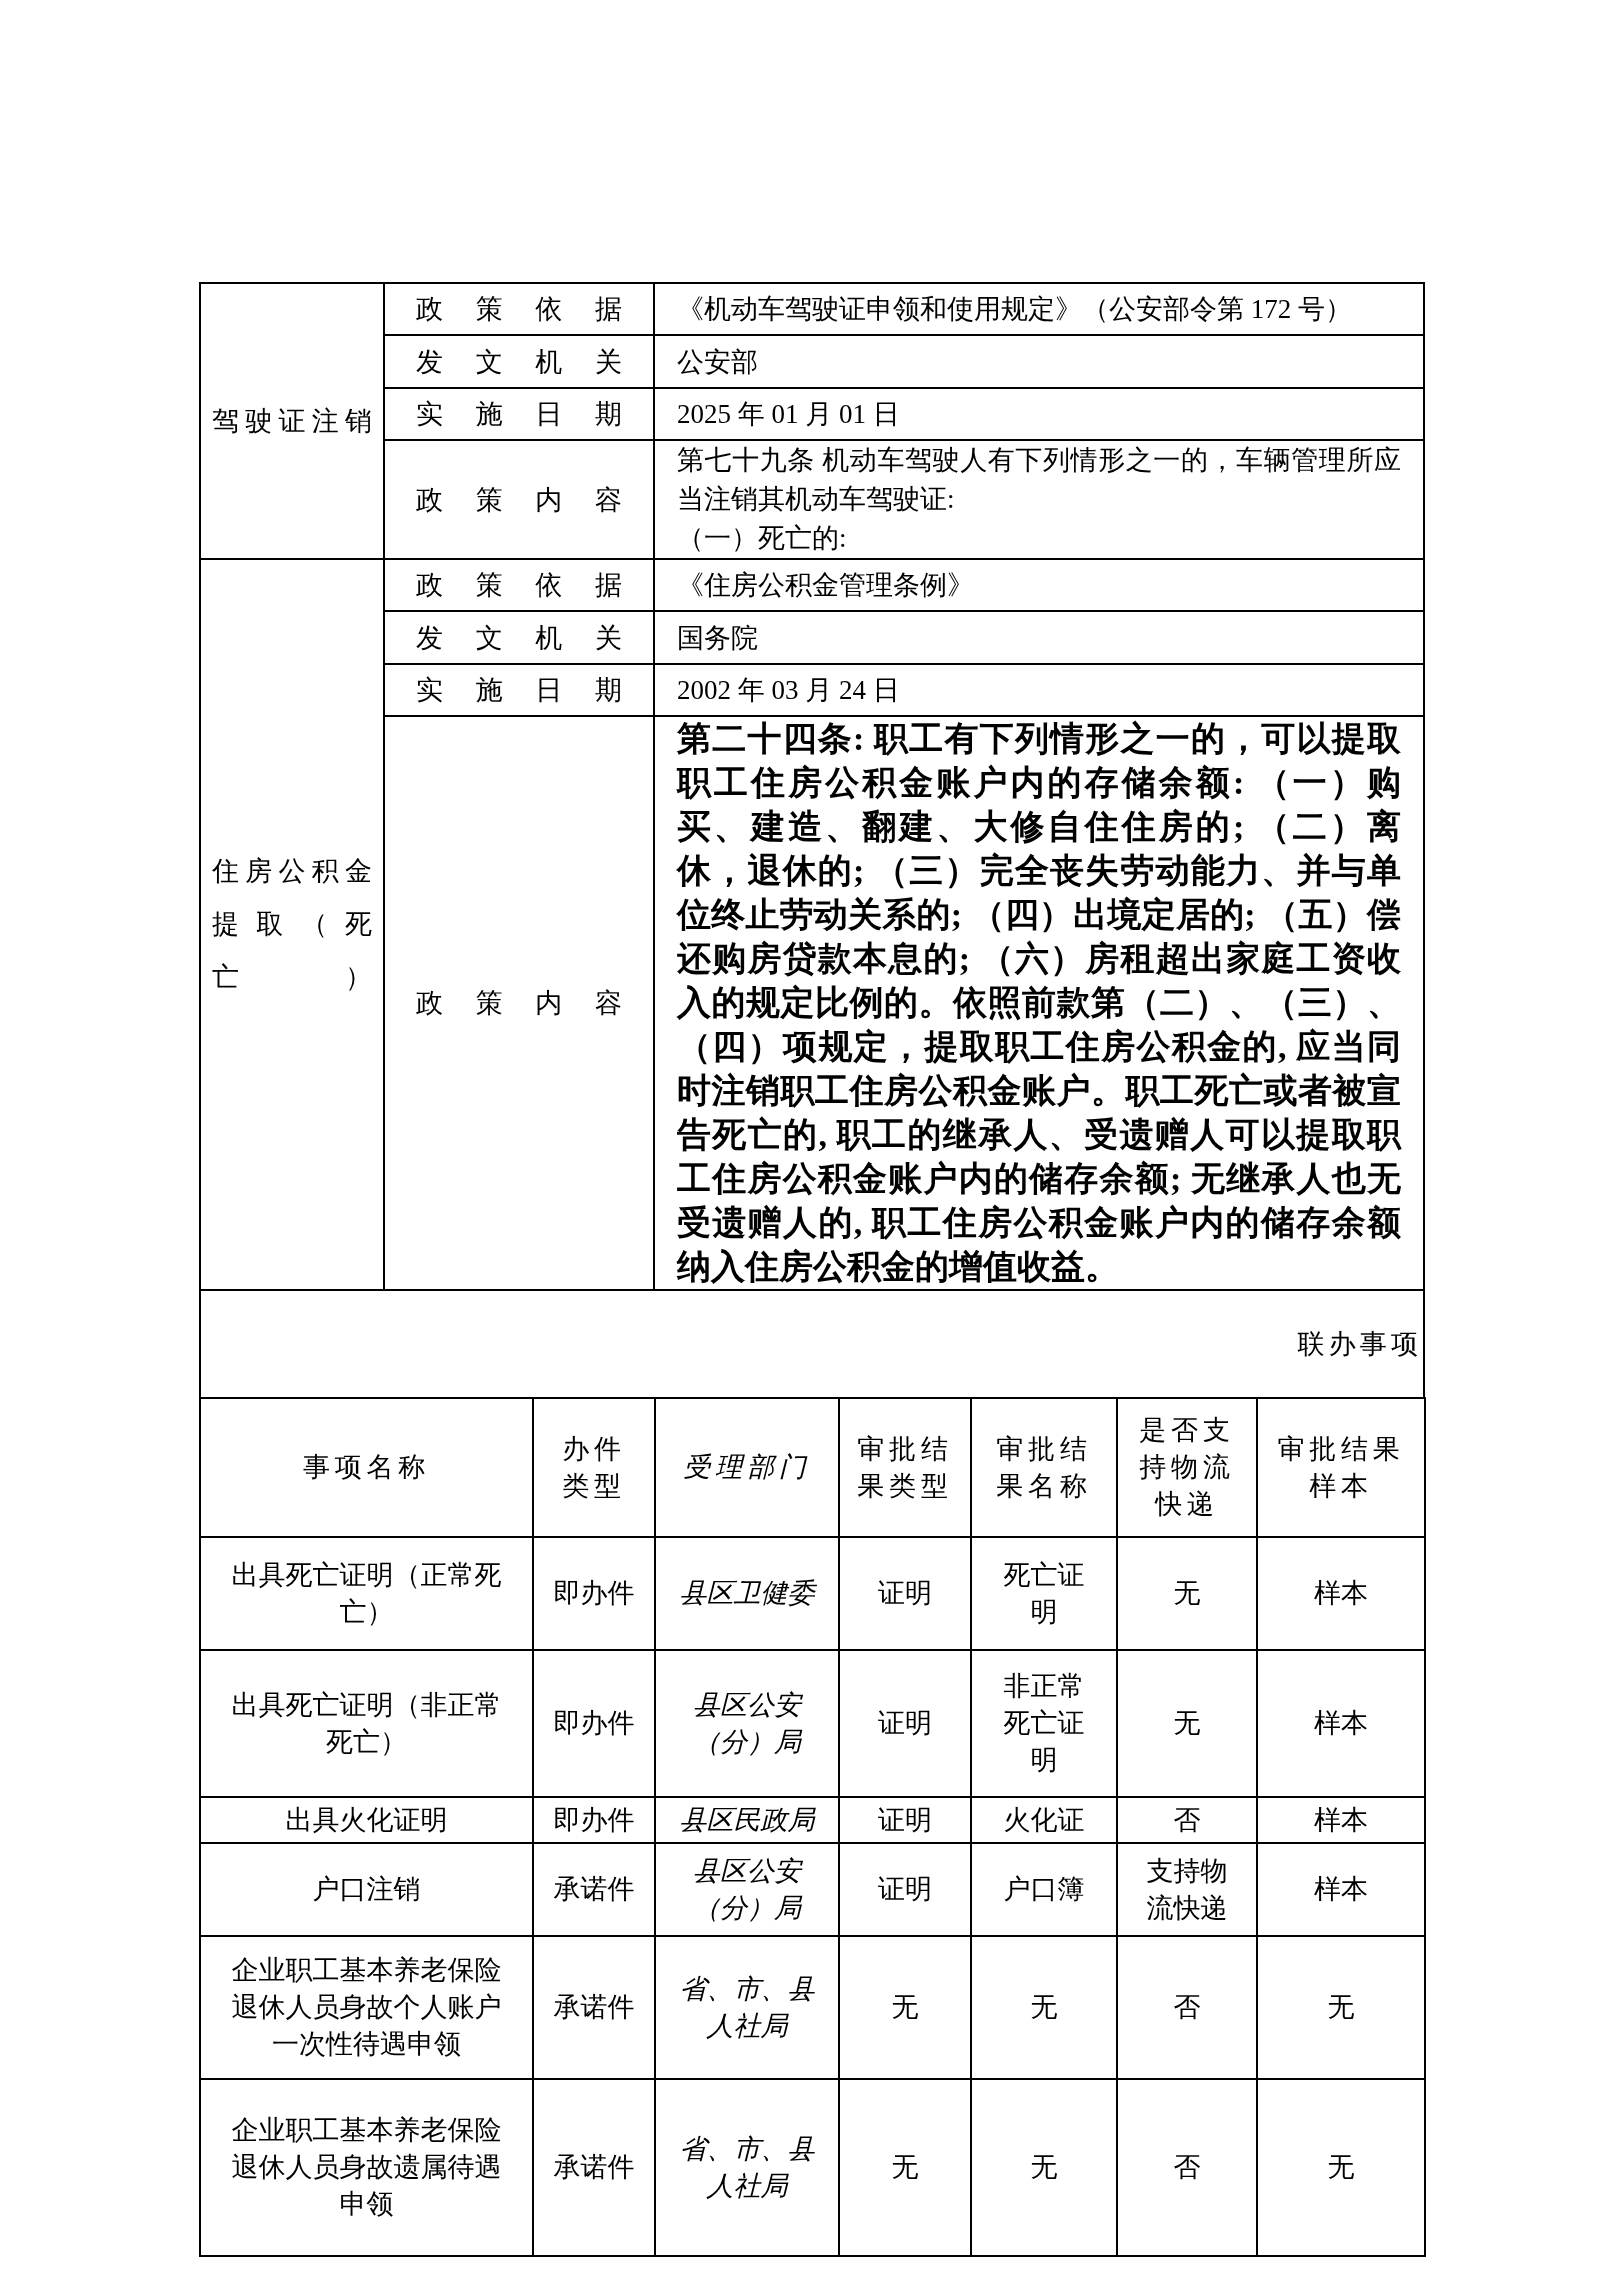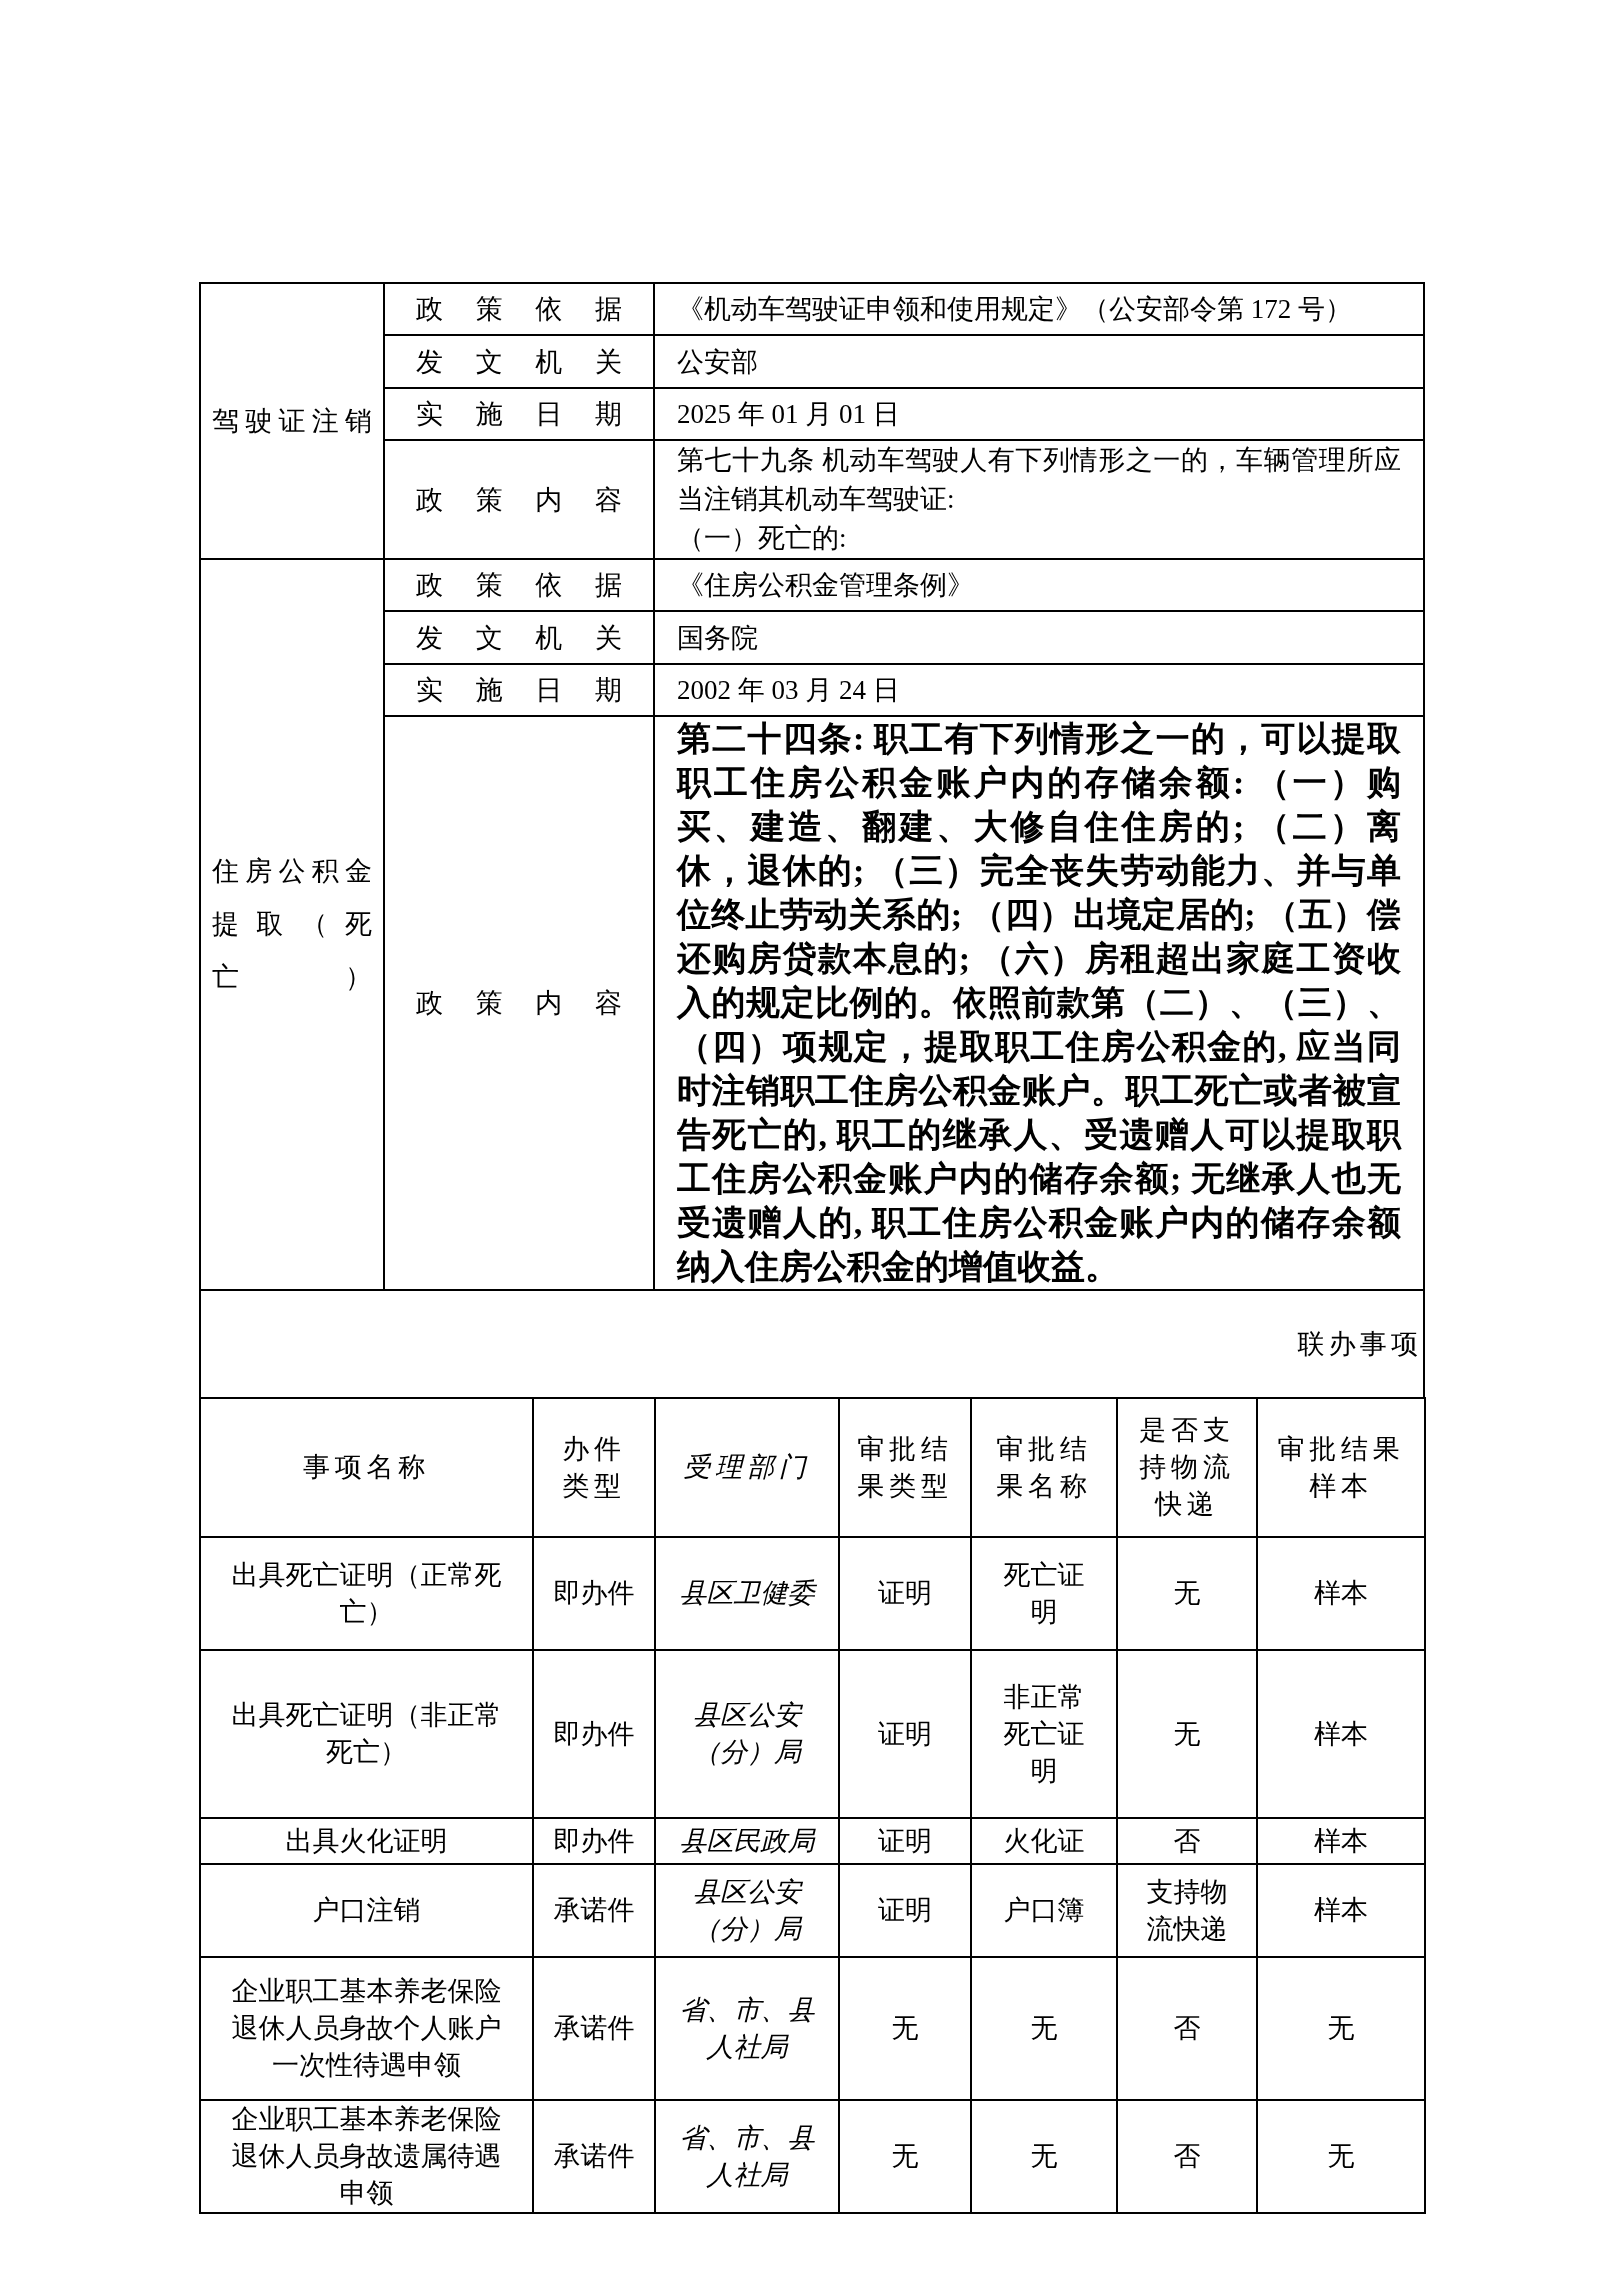--- a/index.html
+++ b/index.html
@@ -140,21 +140,21 @@
       </tr>
       <tr style="height:113px">
         <td class="c1">出具死亡证明（正常死亡）</td>
         <td class="c2">即办件</td>
         <td class="c3">县区卫健委</td>
         <td class="c4">证明</td>
         <td class="c5">死亡证明</td>
         <td class="c6">无</td>
         <td class="c7">样本</td>
       </tr>
-      <tr style="height:168px">
+      <tr style="height:147px">
         <td class="c1">出具死亡证明（非正常死亡）</td>
         <td class="c2">即办件</td>
         <td class="c3">县区公安（分）局</td>
         <td class="c4">证明</td>
         <td class="c5">非正常死亡证明</td>
         <td class="c6">无</td>
         <td class="c7">样本</td>
       </tr>
       <tr style="height:46px">
         <td class="c1">出具火化证明</td>
@@ -176,21 +176,21 @@
       </tr>
       <tr style="height:143px">
         <td class="c1">企业职工基本养老保险退休人员身故个人账户一次性待遇申领</td>
         <td class="c2">承诺件</td>
         <td class="c3">省、市、县人社局</td>
         <td class="c4">无</td>
         <td class="c5">无</td>
         <td class="c6">否</td>
         <td class="c7">无</td>
       </tr>
-      <tr style="height:113px">
+      <tr style="height:177px">
         <td class="c1">企业职工基本养老保险退休人员身故遗属待遇申领</td>
         <td class="c2">承诺件</td>
         <td class="c3">省、市、县人社局</td>
         <td class="c4">无</td>
         <td class="c5">无</td>
         <td class="c6">否</td>
         <td class="c7">无</td>
       </tr>
     </tbody>
       </table>

